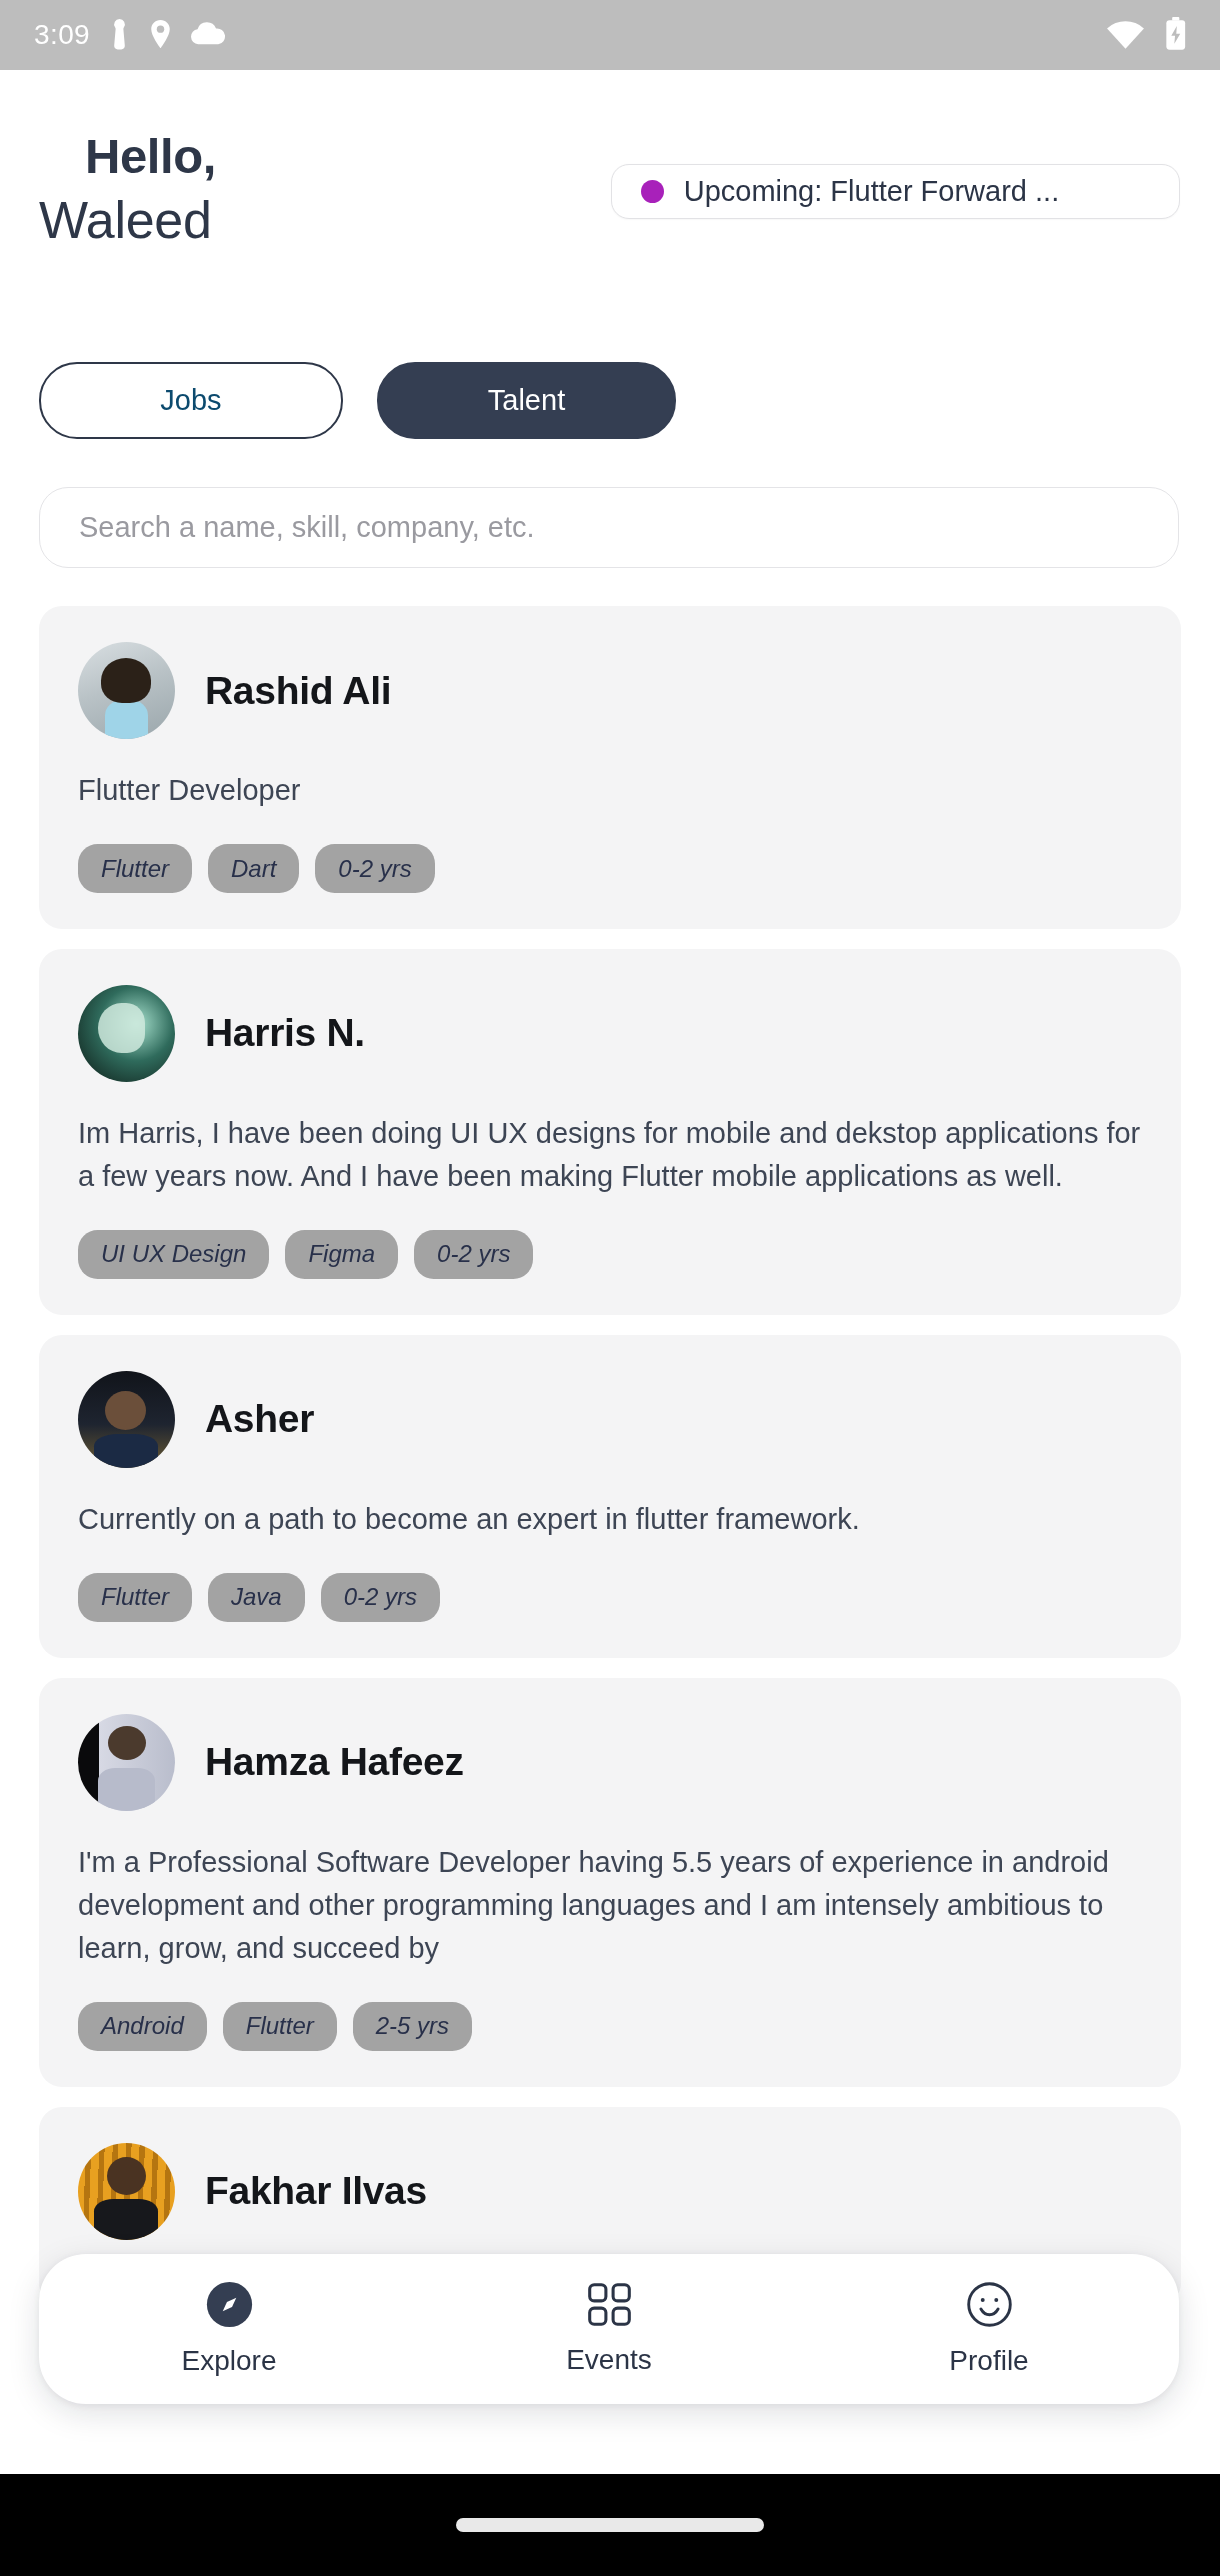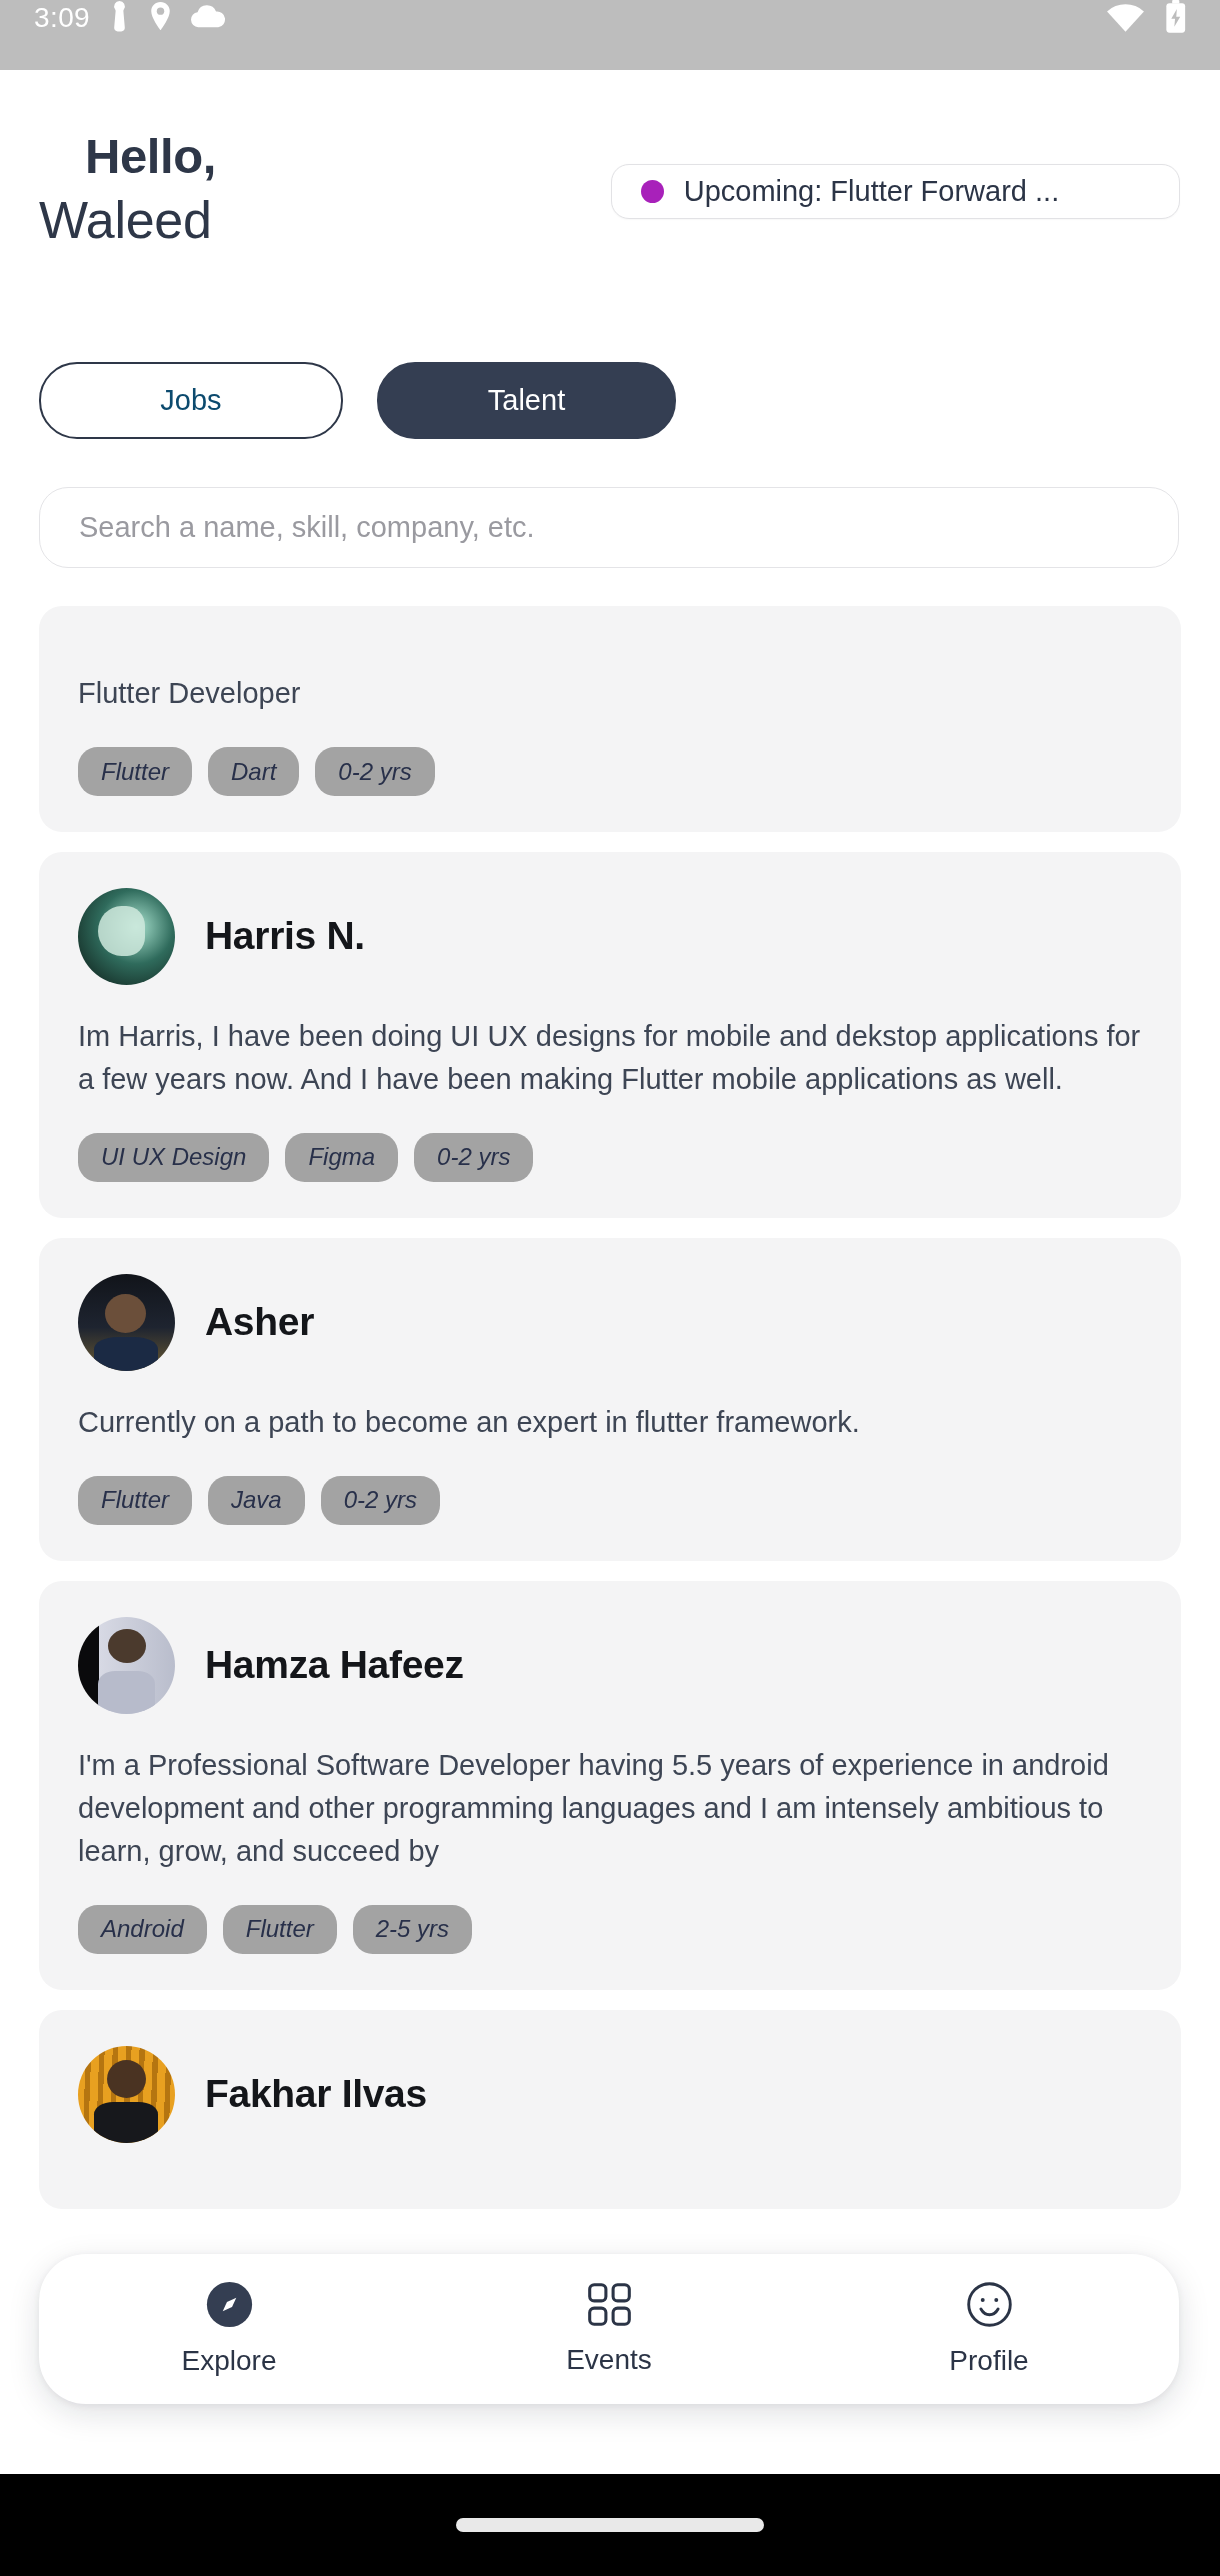--- a/index.html
+++ b/index.html
@@ -7,21 +7,21 @@
     width:1220px; height:2576px;
     background:#ffffff;
     font-family:"Liberation Sans", sans-serif;
     overflow:hidden;
   }
   .phone { position:relative; width:1220px; height:2576px; background:#ffffff; }
 
   
   .status-bar{
     position:absolute; top:0; left:0; width:1220px; height:70px;
-    background:#bdbdbd; display:flex; align-items:flex-start;
+    background:#bdbdbd; display:flex; align-items:center;
     padding:0 34px; color:#ffffff;
   }
   .status-left{ display:flex; align-items:center; gap:18px; }
   .status-time{ font-size:28px; letter-spacing:0.4px; color:#ffffff; }
   .status-right{ margin-left:auto; display:flex; align-items:center; gap:19.7px; }
   .ic{ display:block; }
 
   
   .header{
     position:absolute; top:70px; left:0; width:1220px; height:259px;
@@ -229,20 +229,24 @@
     </div>
   </div>
 
   <div class="search-wrap">
     <input class="search-input" type="text" placeholder="Search a name, skill, company, etc." style="">
   </div>
 
   <div class="list">
 
     <div class="card">
+      <div class="card-head">
+        <div class="avatar av-a"></div>
+        <div class="card-name">Rashid Ali</div>
+      </div>
       <div class="card-desc">Flutter Developer</div>
       <div class="tags">
         <span class="tag">Flutter</span>
         <span class="tag">Dart</span>
         <span class="tag">0-2 yrs</span>
       </div>
     </div>
 
     <div class="card">
       <div class="card-head">

